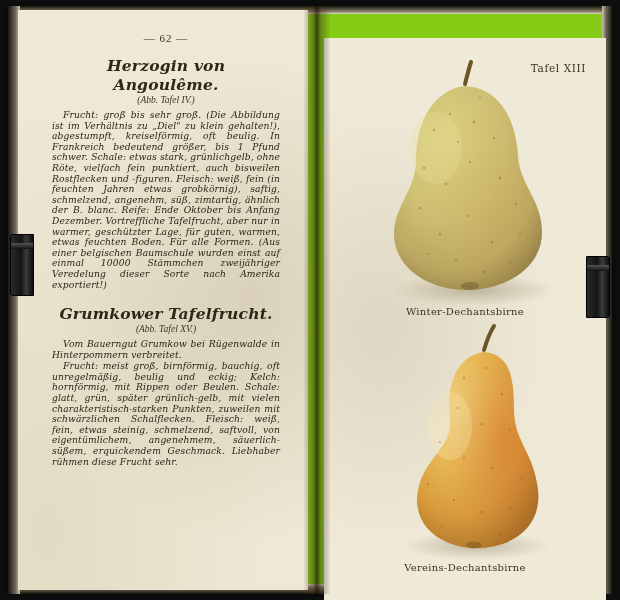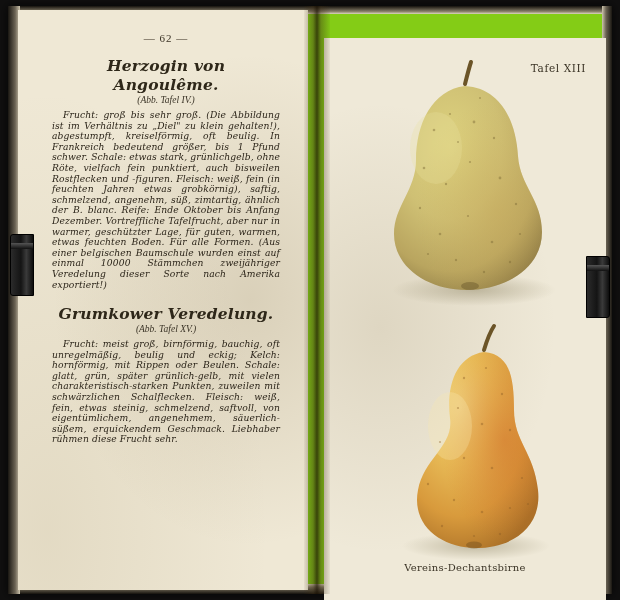--- a/index.html
+++ b/index.html
@@ -143,23 +143,24 @@
           <div class="heading">Herzogin von Angoulême.</div>
           <div class="subheading">(Abb. Tafel IV.)</div>
           <div class="body">
             <p>Frucht: groß bis sehr groß. (Die Abbildung ist im Verhältnis zu „Diel" zu klein gehalten!), abgestumpft, kreiselförmig, oft beulig. In Frankreich bedeutend größer, bis 1 Pfund schwer. Schale: etwas stark, grünlichgelb, ohne Röte, vielfach fein punktiert, auch bisweilen Rostflecken und -figuren. Fleisch: weiß, fein (in feuchten Jahren etwas grobkörnig), saftig, schmelzend, angenehm, süß, zimtartig, ähnlich der B. blanc. Reife: Ende Oktober bis Anfang Dezember. Vortreffliche Tafelfrucht, aber nur in warmer, geschützter Lage, für guten, warmen, etwas feuchten Boden. Für alle Formen. (Aus einer belgischen Baumschule wurden einst auf einmal 10000 Stämmchen zweijähriger Veredelung dieser Sorte nach Amerika exportiert!)</p>
           </div>
         </div>
 
         <div class="gap"></div>
 
         <div>
-          <div class="heading">Grumkower Veredelung.</div>
+          <div class="heading">Grumkower Tafelfrucht.</div>
           <div class="subheading">(Abb. Tafel XV.)</div>
           <div class="body">
+            <p>Vom Bauerngut Grumkow bei Rügenwalde in Hinterpommern verbreitet.</p>
             <p>Frucht: meist groß, birnförmig, bauchig, oft unregelmäßig, beulig und eckig; Kelch: hornförmig, mit Rippen oder Beulen. Schale: glatt, grün, später grünlich-gelb, mit vielen charakteristisch-starken Punkten, zuweilen mit schwärzlichen Schalflecken. Fleisch: weiß, fein, etwas steinig, schmelzend, saftvoll, von eigentümlichem, angenehmem, säuerlich-süßem, erquickendem Geschmack. Liebhaber rühmen diese Frucht sehr.</p>
           </div>
         </div>
 
       </div>
     </div>
 
     <div class="gutter"></div>
 
     <div class="page-right">
@@ -270,19 +271,20 @@
               <circle cx="186" cy="470" r="1.1"></circle>
             <circle cx="118" cy="488" r="1.2"></circle>
               <circle cx="150" cy="498" r="1.1"></circle>
             <circle cx="176" cy="496" r="1.2"></circle>
               <circle cx="204" cy="466" r="1.1"></circle>
           </g>
           <ellipse cx="150" cy="507" rx="8" ry="3.5" fill="#7a5420" opacity="0.5"></ellipse>
         </svg>
       </div>
 
+      <div class="caption cap1">Winter-Dechantsbirne</div>
       <div class="caption cap2">Vereins-Dechantsbirne</div>
     </div>
 
     <div class="clip clip-left"></div>
     <div class="clip clip-right"></div>
   </div>
 </div>
 
 </body></html>

